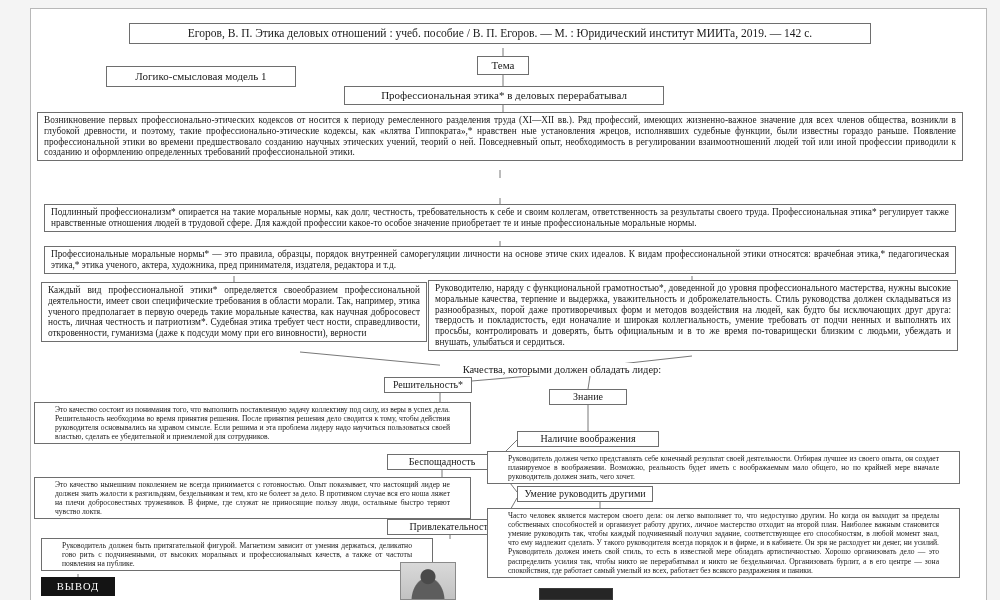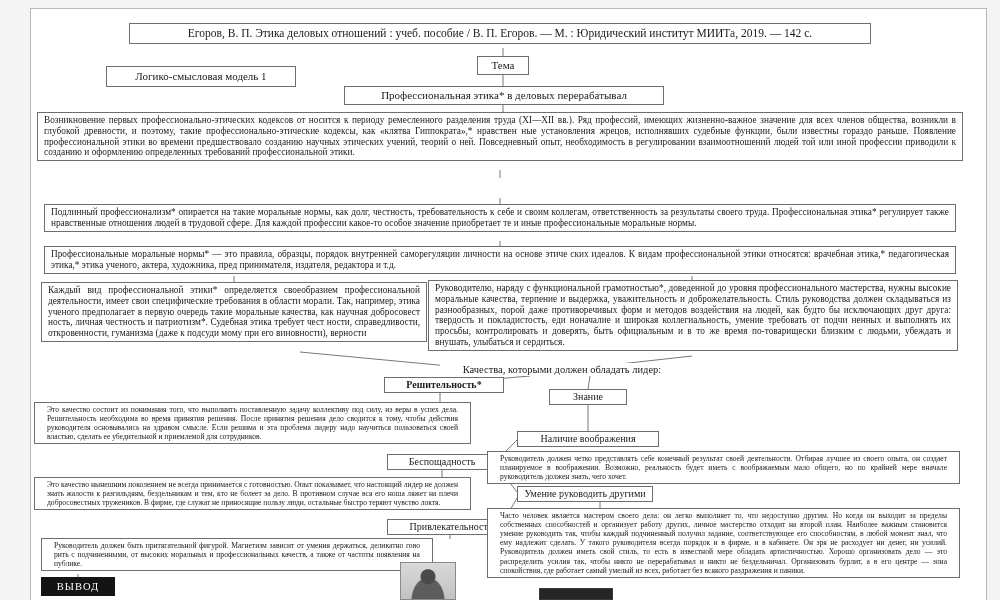--- a/index.html
+++ b/index.html
@@ -19,21 +19,21 @@
   svg.connectors { position: absolute; left: 0; top: 0; z-index: 1; }
   .box {
     position: absolute; z-index: 2; box-sizing: border-box;
     background: #ffffff; border: 1px solid #6e6e6e;
     padding: 2px 6px; line-height: 1.16; font-size: 9.3px;
     text-align: justify;
   }
   .center { text-align: center; }
   .label-box { font-size: 11px; text-align: center; padding: 3px 4px; }
   .qbox { font-size: 10px; text-align: center; padding: 1px 4px; }
-  .desc { font-size: 7.6px; line-height: 1.2; padding: 2px 12px; }
+  .desc { font-size: 7.6px; line-height: 1.2; padding: 2px 20px; }
   .heading-plain {
     position: absolute; z-index: 2; background: #ffffff;
     font-size: 10.5px; text-align: center; padding: 1px 2px;
   }
   .conclusion {
     position: absolute; z-index: 2; box-sizing: border-box;
     background: #141414; color: #ffffff; border: 1px solid #141414;
     font-size: 10.5px; text-align: center; padding: 3px 4px; letter-spacing: 1px;
   }
   .photo {
@@ -95,21 +95,21 @@
   <div class="box" style="left:44px; top:204px; width:912px;">Подлинный профессионализм* опирается на такие моральные нормы, как долг, честность, требовательность к себе и своим коллегам, ответственность за результаты своего труда. Профессиональная этика* регулирует также нравственные отношения людей в трудовой сфере. Для каждой профессии какое-то особое значение приобретает те и иные профессиональные моральные нормы.</div>
 
   <div class="box" style="left:44px; top:246px; width:912px;">Профессиональные моральные нормы* — это правила, образцы, порядок внутренней саморегуляции личности на основе этиче ских идеалов. К видам профессиональной этики относятся: врачебная этика,* педагогическая этика,* этика ученого, актера, художника, пред принимателя, издателя, редактора и т.д.</div>
 
   <div class="box" style="left:41px; top:282px; width:386px;">Каждый вид профессиональной этики* определяется своеобразием профессиональной деятельности, имеет свои специфические требования в области морали. Так, например, этика ученого предполагает в первую очередь такие моральные качества, как научная добросовест ность, личная честность и патриотизм*. Судебная этика требует чест ности, справедливости, откровенности, гуманизма (даже к подсуди мому при его виновности), верности</div>
 
   <div class="box" style="left:428px; top:280px; width:530px;">Руководителю, наряду с функциональной грамотностью*, доведенной до уровня профессионального мастерства, нужны высокие моральные качества, терпение и выдержка, уважительность и доброжелательность. Стиль руководства должен складываться из разнообразных, порой даже противоречивых форм и методов воздействия на людей, как будто бы исключающих друг друга: твердость и покладистость, еди ноначалие и широкая коллегиальность, умение требовать от подчи ненных и выполнять их просьбы, контролировать и доверять, быть официальным и в то же время по-товарищески близким с людьми, убеждать и внушать, улыбаться и сердиться.</div>
 
   <div class="heading-plain" style="left:440px; top:363px; width:240px;">Качества, которыми должен обладать лидер:</div>
 
-  <div class="box qbox" style="left:384px; top:377px; width:120px;font-weight:bold;">Решительность*</div>
+  <div class="box qbox" style="left:384px; top:377px; width:88px;">Решительность*</div>
   <div class="box qbox" style="left:549px; top:389px; width:78px;">Знание</div>
   <div class="box qbox" style="left:517px; top:431px; width:142px;">Наличие воображения</div>
   <div class="box qbox" style="left:387px; top:454px; width:110px;">Беспощадность</div>
   <div class="box qbox" style="left:517px; top:486px; width:136px;">Умение руководить другими</div>
   <div class="box qbox" style="left:387px; top:519px; width:128px;">Привлекательность</div>
 
   <div class="box desc" style="left:34px; top:402px; width:437px;">Это качество состоит из понимания того, что выполнить поставленную задачу коллективу под силу, из веры в успех дела. Решительность необходима во время принятия решения. После принятия решения дело сводится к тому, чтобы действия руководителя основывались на здравом смысле. Если решима и эта проблема лидеру надо научиться пользоваться своей властью, сделать ее убедительной и приемлемой для сотрудников.</div>
   <div class="box desc" style="left:487px; top:451px; width:473px;">Руководитель должен четко представлять себе конечный результат своей деятельности. Отбирая лучшее из своего опыта, он создает планируемое в воображении. Возможно, реальность будет иметь с воображаемым мало общего, но по крайней мере вначале руководитель должен знать, чего хочет.</div>
   <div class="box desc" style="left:34px; top:477px; width:437px;">Это качество нынешним поколением не всегда принимается с готовностью. Опыт показывает, что настоящий лидер не должен знать жалости к разгильдяям, бездельникам и тем, кто не болеет за дело. В противном случае вся его ноша ляжет на плечи добросовестных тружеников. В фирме, где служат не приносящие пользу люди, остальные быстро теряют чувство локтя.</div>
   <div class="box desc" style="left:487px; top:508px; width:473px;">Часто человек является мастером своего дела: он легко выполняет то, что недоступно другим. Но когда он выходит за пределы собственных способностей и организует работу других, личное мастерство отходит на второй план. Наиболее важным становится умение руководить так, чтобы каждый подчиненный получил задание, соответствующее его способностям, в любой момент знал, что ему надлежит сделать. У такого руководителя всегда порядок и в фирме, и в кабинете. Он зря не расходует ни денег, ни усилий. Руководитель должен иметь свой стиль, то есть в известной мере обладать артистичностью. Хорошо организовать дело — это распределить усилия так, чтобы никто не перерабатывал и никто не бездельничал. Организовать бурлит, а в его центре — зона спокойствия, где работает самый умелый из всех, работает без всякого раздражения и паники.</div>

